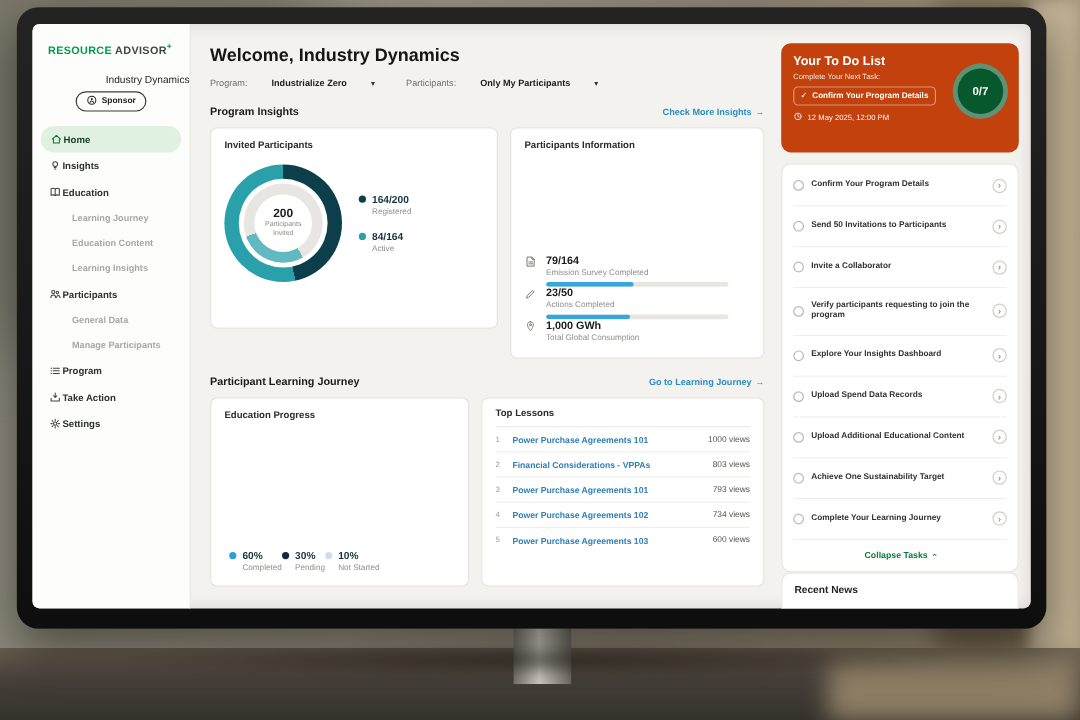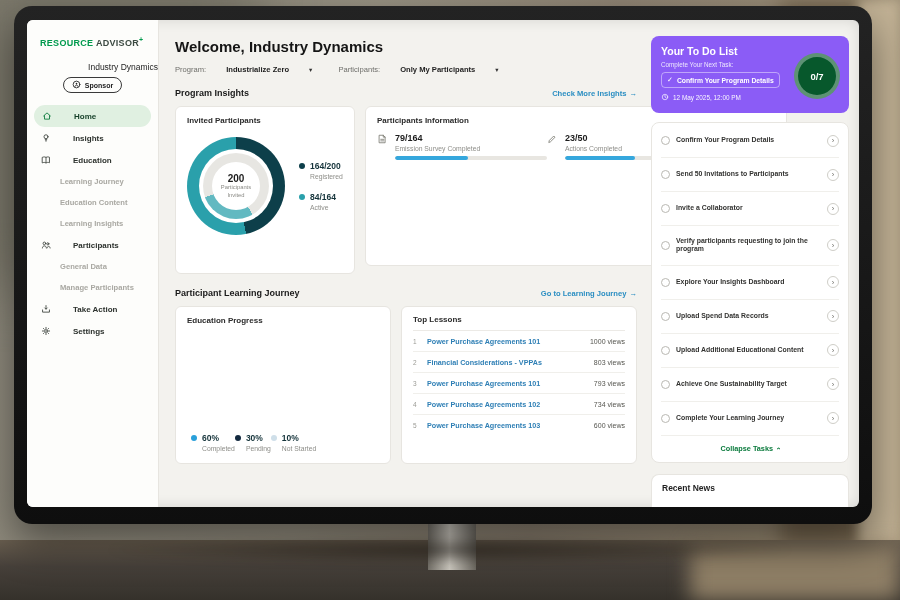--- a/index.html
+++ b/index.html
@@ -23,21 +23,21 @@
   
   .sidebar{width:132px;background:#fdfdfb;border-right:1px solid #e7e5e0;flex-shrink:0;padding-top:12px}
   .logo{padding:4px 0 0 13px;font-size:9px;font-weight:bold;letter-spacing:.3px;white-space:nowrap}
   .logo .p1{color:#009a4d}
   .logo .p2{color:#3c4a42}
   .logo sup{color:#009a4d;font-size:7px}
   .org{text-align:right;font-size:8.5px;font-weight:normal;color:#1f1f1f;margin-top:14px}
   .sponsor{display:flex;align-items:center;gap:4px;width:max-content;margin:5px auto 0;border:1px solid #3a3a3a;border-radius:10px;padding:2px 8px;font-size:7px;color:#222;font-weight:600;cursor:pointer}
   .sponsor svg{width:9px;height:9px;stroke:#222;fill:none;stroke-width:1.5;stroke-linecap:round;stroke-linejoin:round}
   .nav{margin-top:12px}
-  .nav-item{display:flex;align-items:center;gap:22px;padding:6px 8px 6px 14px;font-size:8px;font-weight:600;color:#2c312d;cursor:pointer}
+  .nav-item{display:flex;align-items:center;gap:1px;padding:6px 8px 6px 14px;font-size:8px;font-weight:600;color:#2c312d;cursor:pointer}
   .nav-item.sub{padding-left:33px;color:#a9a8a2;font-weight:700;font-size:7.6px}
   .nav-item.active{background:#e0f0e1;border-radius:14px;margin:0 7px;padding-left:8px;color:#153f28}
   .nav-item.active .nicon{color:#0a7a3c}
   .nicon{color:#3f453f;display:inline-flex}
   .nicon svg{width:10px;height:10px;fill:none;stroke:currentColor;stroke-width:1.4;stroke-linecap:round;stroke-linejoin:round}
   
   .main{flex:1;min-width:0;padding:18px 10px 0 16px}
   .welcome{font-size:15px;font-weight:bold;color:#151515}
   .filters{display:flex;gap:26px;margin-top:10px;font-size:7.6px;color:#6e6e6a;align-items:center}
   .filter{display:flex;gap:20px;align-items:center;cursor:pointer}
@@ -59,22 +59,22 @@
   .d-inner{inset:16px;background:conic-gradient(from 150deg,#62b9c1 0deg 100deg,#e7e6e2 100deg 360deg)}
   .d-hole2{inset:25px;background:#fff;display:flex;flex-direction:column;align-items:center;justify-content:center;text-align:center}
   .d-val{font-size:10px;font-weight:bold;color:#1c1c1c}
   .d-lab{font-size:5.8px;color:#8b8b86;line-height:1.25;width:42px}
   .legend-v{display:flex;flex-direction:column;gap:12px}
   .leg-top{display:flex;align-items:center;gap:5px}
   .dot{width:6px;height:6px;border-radius:50%;flex-shrink:0}
   .leg-val{font-size:8.5px;font-weight:bold;color:#14333a}
   .leg-lab{font-size:6.8px;color:#8e8e89;margin-left:11px;margin-top:2px}
   
-  .card-info{flex:1;height:160px;display:flex;flex-direction:column}
-  .info-rows{display:flex;flex-direction:row;justify-content:flex-end;flex:1;margin-top:8px;padding-bottom:4px}
+  .card-info{flex:1;height:193px;display:flex;flex-direction:column}
+  .info-rows{display:flex;flex-direction:column;justify-content:flex-end;flex:1;margin-top:18px;padding-bottom:4px}
   .info-row{display:flex;gap:8px}
   .iicon{color:#77786f;margin-top:1px;display:inline-flex}
   .iicon svg{width:10px;height:10px;fill:none;stroke:currentColor;stroke-width:1.3;stroke-linecap:round;stroke-linejoin:round}
   .info-col{flex:1}
   .info-val{font-size:9px;font-weight:bold;color:#1c1c1c}
   .info-lab{font-size:6.8px;color:#8e8e89;margin-top:2px}
   .pbar{margin-top:4px;height:4px;border-radius:2px;background:#e8e6e1;overflow:hidden;width:152px}
   .pfill{height:100%;border-radius:2px;background:#35a7dd}
   
   .card-edu{width:216px;height:158px;display:flex;flex-direction:column}
@@ -90,21 +90,21 @@
   
   .card-lessons{flex:1;height:158px;padding-top:8px}
   .lessons-head{font-size:8px;font-weight:bold;color:#2b2b2b;padding-bottom:6px;border-bottom:1px solid #eceae6}
   .lrow{display:flex;align-items:center;gap:7px;padding:5.5px 0;border-bottom:1px solid #f0efeb}
   .lrow:last-child{border-bottom:none}
   .lrank{font-size:6.5px;color:#9a9a94;width:7px}
   .ltitle{flex:1;font-size:7.2px;font-weight:600;color:#2e7fb5;cursor:pointer}
   .lviews{font-size:7px;color:#55554f}
   
   .rightpanel{width:212px;flex-shrink:0;padding:16px 10px 0 4px;display:flex;flex-direction:column}
-  .todo-hero{position:relative;background:#8b5cf6;border-radius:8px;padding:9px 10px 11px;color:#fff}
+  .todo-hero{position:relative;background:#c2410c;border-radius:8px;padding:9px 10px 24px;color:#fff}
   .th-title{font-size:10.5px;font-weight:bold}
   .th-sub{font-size:6.3px;opacity:.85;margin-top:4px}
   .th-pill{display:flex;align-items:center;gap:4px;border:1px solid rgba(255,255,255,.45);border-radius:4px;padding:3px 5px;margin-top:4px;width:max-content;max-width:132px;font-size:6.8px;font-weight:bold;cursor:pointer}
   .th-check{font-size:7px}
   .th-time{display:flex;align-items:center;gap:4px;font-size:6.4px;margin-top:5px;opacity:.95}
   .th-time svg{width:8px;height:8px;stroke:#fff;fill:none;stroke-width:1.4;stroke-linecap:round;stroke-linejoin:round}
   .th-ring{position:absolute;right:9px;top:17px;width:46px;height:46px;border-radius:50%;border:4px solid rgba(255,255,255,.35);background:#07582c;display:flex;align-items:center;justify-content:center;font-size:9.5px;font-weight:bold}
   .tasks-card{background:#fff;border:1px solid #e7e5e0;border-radius:8px;margin-top:9px;padding:1px 9px}
   .task-row{display:flex;align-items:center;gap:6px;padding:10.5px 0;border-bottom:1px solid #f0efeb;cursor:pointer}
   .tcheck{width:9px;height:9px;border-radius:50%;border:1px solid #b9b8b2;flex-shrink:0;cursor:pointer}
@@ -192,20 +192,31 @@
         </div>
         <div class="nav-item sub">
           <span>General Data</span>
         </div>
         <div class="nav-item sub">
           <span>Manage Participants</span>
         </div>
         <div class="nav-item">
           <span class="nicon">
               <svg viewBox="0 0 16 16">
+                <path d="M5.5 4.5h8M5.5 8h8M5.5 11.5h8"></path>
+                <circle cx="2.8" cy="4.5" r=".9" fill="currentColor" stroke="none"></circle>
+                <circle cx="2.8" cy="8" r=".9" fill="currentColor" stroke="none"></circle>
+                <circle cx="2.8" cy="11.5" r=".9" fill="currentColor" stroke="none"></circle>
+              </svg>
+            </span>
+          <span>Program</span>
+        </div>
+        <div class="nav-item">
+          <span class="nicon">
+              <svg viewBox="0 0 16 16">
                 <path d="M8 2.5v5.5M6 6.3 8 8.3l2-2"></path>
                 <path d="M2.5 9.5V13h11V9.5"></path>
               </svg>
             </span>
           <span>Take Action</span>
         </div>
         <div class="nav-item">
           <span class="nicon">
               <svg viewBox="0 0 16 16">
                 <circle cx="8" cy="8" r="2.2"></circle>

